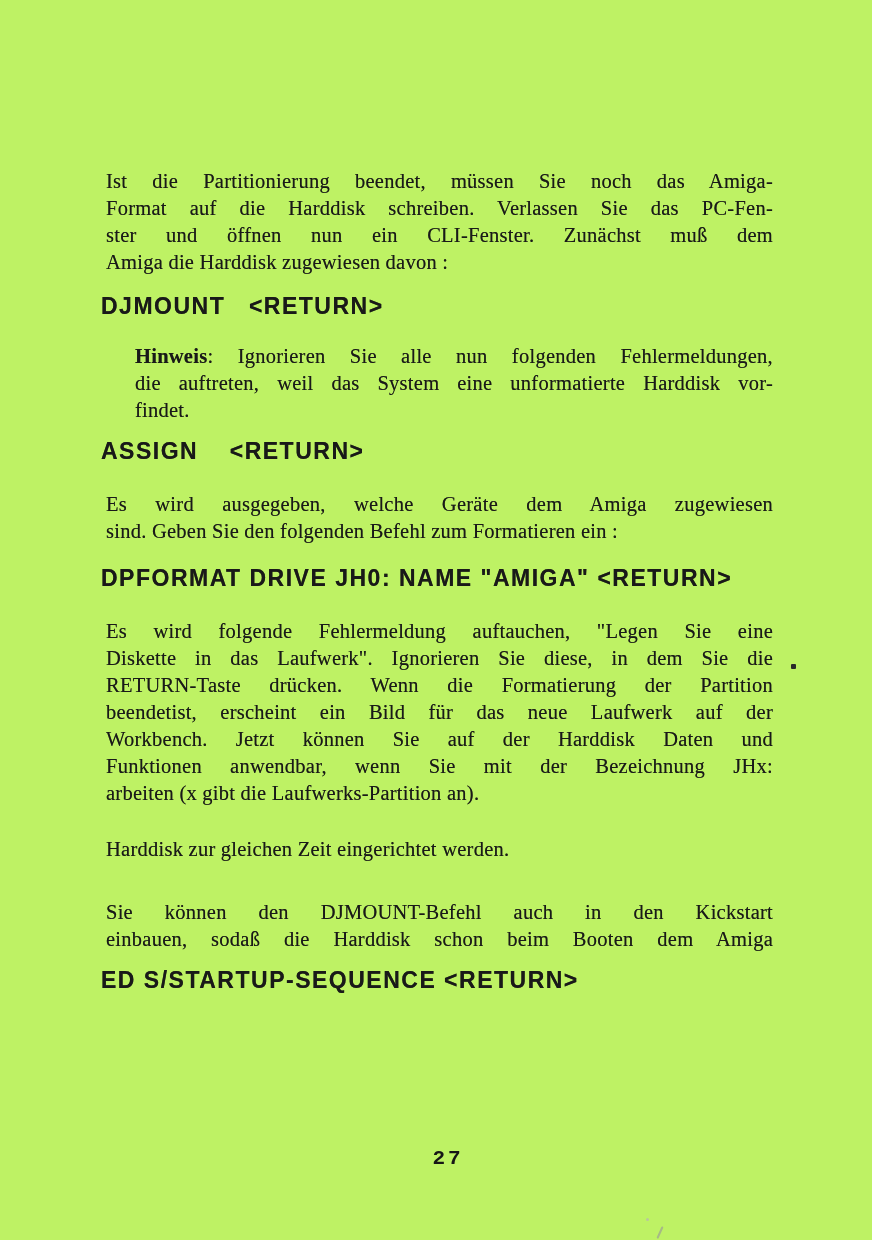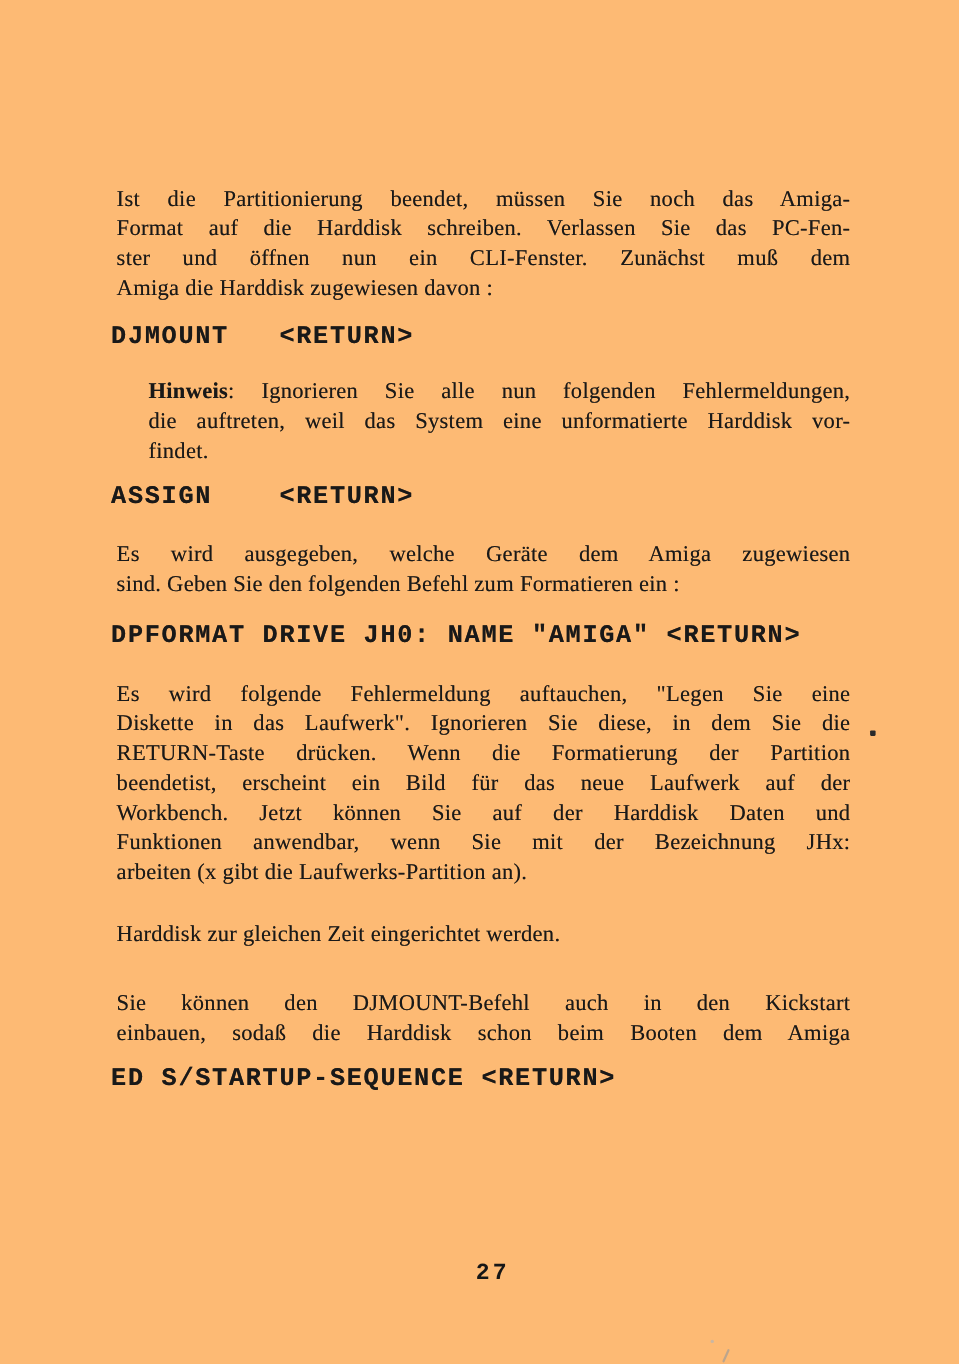--- a/index.html
+++ b/index.html
@@ -1,20 +1,20 @@
 <!DOCTYPE html>
 <html lang="de"><head>
 <meta charset="utf-8">
 <style>
   html,body{margin:0;padding:0;background:#e8e8e8;}
   .page{
     position:relative;
     width:872px;height:1240px;
     margin:0 auto;
-    background:#fdba74;
+    background:#bef264;
     overflow:hidden;
     color:#191919;
   }
   .text-column{
     position:absolute;
     left:101px;top:0;
     width:672px;
     padding-top:168px;
   }
   .block{margin:0;}
@@ -37,21 +37,21 @@
     text-shadow:0 0 0.4px rgba(0,0,0,0.5);
   }
   .paragraph .line{white-space:nowrap;}
   .paragraph .line.just{
     white-space:normal;
     text-align:justify;
     text-align-last:justify;
   }
   .paragraph .b{font-weight:bold;}
   .command{
-    font-family:Liberation Mono, monospace;
+    font-family:Liberation Sans, sans-serif;
     font-weight:bold;
     font-size:23px;
     line-height:27px;
     letter-spacing:1.5px;
     white-space:pre;
     text-shadow:0 0 0.5px rgba(0,0,0,0.6);
   }
   .page-number{
     position:absolute;
     top:1145px;left:0;width:872px;

